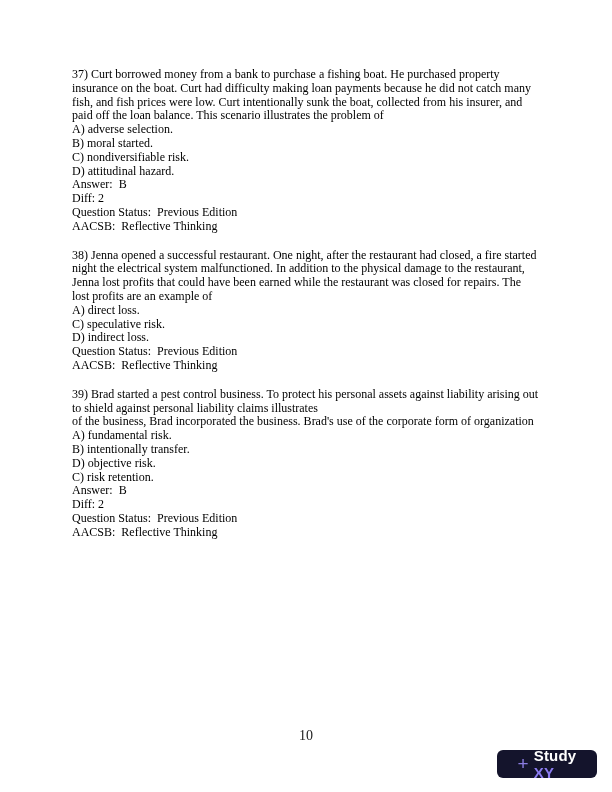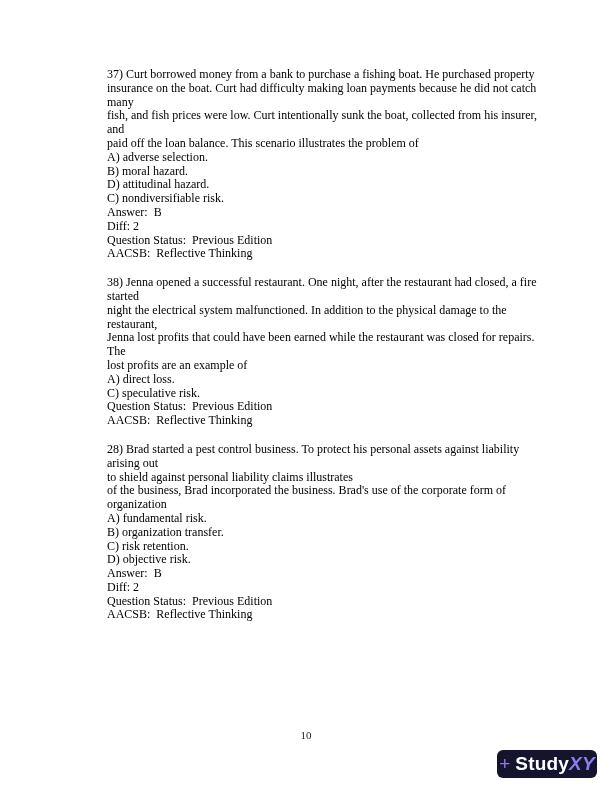--- a/index.html
+++ b/index.html
@@ -22,29 +22,28 @@
     top: 68px;
     width: 470px;
     font-size: 12px;
     line-height: 13.8px;
   }
   .qblock {
     margin-bottom: 15px;
   }
   .line {
     white-space: pre-wrap;
-    margin-left: 35px;
   }
   .page-number {
     position: absolute;
     top: 729px;
     left: 0;
     width: 100%;
     text-align: center;
-    font-size: 11px;
+    font-size: 14px;
     line-height: 13px;
     color: #222222;
   }
   .logo-badge {
     position: absolute;
     left: 497px;
     top: 750px;
     width: 100px;
     height: 28px;
     border-radius: 6px;
@@ -55,73 +54,75 @@
     font-family: "Liberation Sans", sans-serif;
     font-weight: bold;
   }
   .logo-plus {
     font-weight: 400;
     font-size: 19px;
     line-height: 19px;
     margin-top: -2px;
   }
   .logo-text {
-    font-size: 19px;
+    font-size: 15px;
     letter-spacing: 0.2px;
     display: flex;
+    flex-direction: column;
   }
 </style>
 </head>
 <body>
 
 <div class="page">
 
   <div class="content" id="questions-area">
       <div class="qblock">
         <div class="line">37) Curt borrowed money from a bank to purchase a fishing boat. He purchased property</div>
         <div class="line">insurance on the boat. Curt had difficulty making loan payments because he did not catch many</div>
         <div class="line">fish, and fish prices were low. Curt intentionally sunk the boat, collected from his insurer, and</div>
         <div class="line">paid off the loan balance. This scenario illustrates the problem of</div>
         <div class="line">A) adverse selection.</div>
-        <div class="line">B) moral hazard.</div>
+        <div class="line">B) moral started.</div>
+        <div class="line">C) nondiversifiable risk.</div>
         <div class="line">D) attitudinal hazard.</div>
-        <div class="line">C) nondiversifiable risk.</div>
         <div class="line">Answer:  B</div>
         <div class="line">Diff: 2</div>
         <div class="line">Question Status:  Previous Edition</div>
         <div class="line">AACSB:  Reflective Thinking</div>
       </div>
       <div class="qblock">
         <div class="line">38) Jenna opened a successful restaurant. One night, after the restaurant had closed, a fire started</div>
         <div class="line">night the electrical system malfunctioned. In addition to the physical damage to the restaurant,</div>
         <div class="line">Jenna lost profits that could have been earned while the restaurant was closed for repairs. The</div>
         <div class="line">lost profits are an example of</div>
         <div class="line">A) direct loss.</div>
         <div class="line">C) speculative risk.</div>
+        <div class="line">D) indirect loss.</div>
         <div class="line">Question Status:  Previous Edition</div>
         <div class="line">AACSB:  Reflective Thinking</div>
       </div>
       <div class="qblock">
-        <div class="line">28) Brad started a pest control business. To protect his personal assets against liability arising out</div>
+        <div class="line">39) Brad started a pest control business. To protect his personal assets against liability arising out</div>
         <div class="line">to shield against personal liability claims illustrates</div>
         <div class="line">of the business, Brad incorporated the business. Brad's use of the corporate form of organization</div>
         <div class="line">A) fundamental risk.</div>
-        <div class="line">B) organization transfer.</div>
+        <div class="line">B) intentionally transfer.</div>
+        <div class="line">D) objective risk.</div>
         <div class="line">C) risk retention.</div>
-        <div class="line">D) objective risk.</div>
         <div class="line">Answer:  B</div>
         <div class="line">Diff: 2</div>
         <div class="line">Question Status:  Previous Edition</div>
         <div class="line">AACSB:  Reflective Thinking</div>
       </div>
     </div>
 
   <div class="page-number">10</div>
 
   <div class="logo-badge" id="logo-badge" style="background: rgb(20, 20, 44);">
     <span class="logo-plus" style="color: rgb(139, 124, 224);">+</span>
     <span class="logo-text">
         <span id="logo-primary" style="color: rgb(255, 255, 255);">Study</span>
-        <span id="logo-accent" style="color: rgb(139, 124, 240); font-style: italic;">XY</span>
+        <span id="logo-accent" style="color: rgb(139, 124, 240);">XY</span>
       </span>
   </div>
 
 </div>
 
 </body></html>

